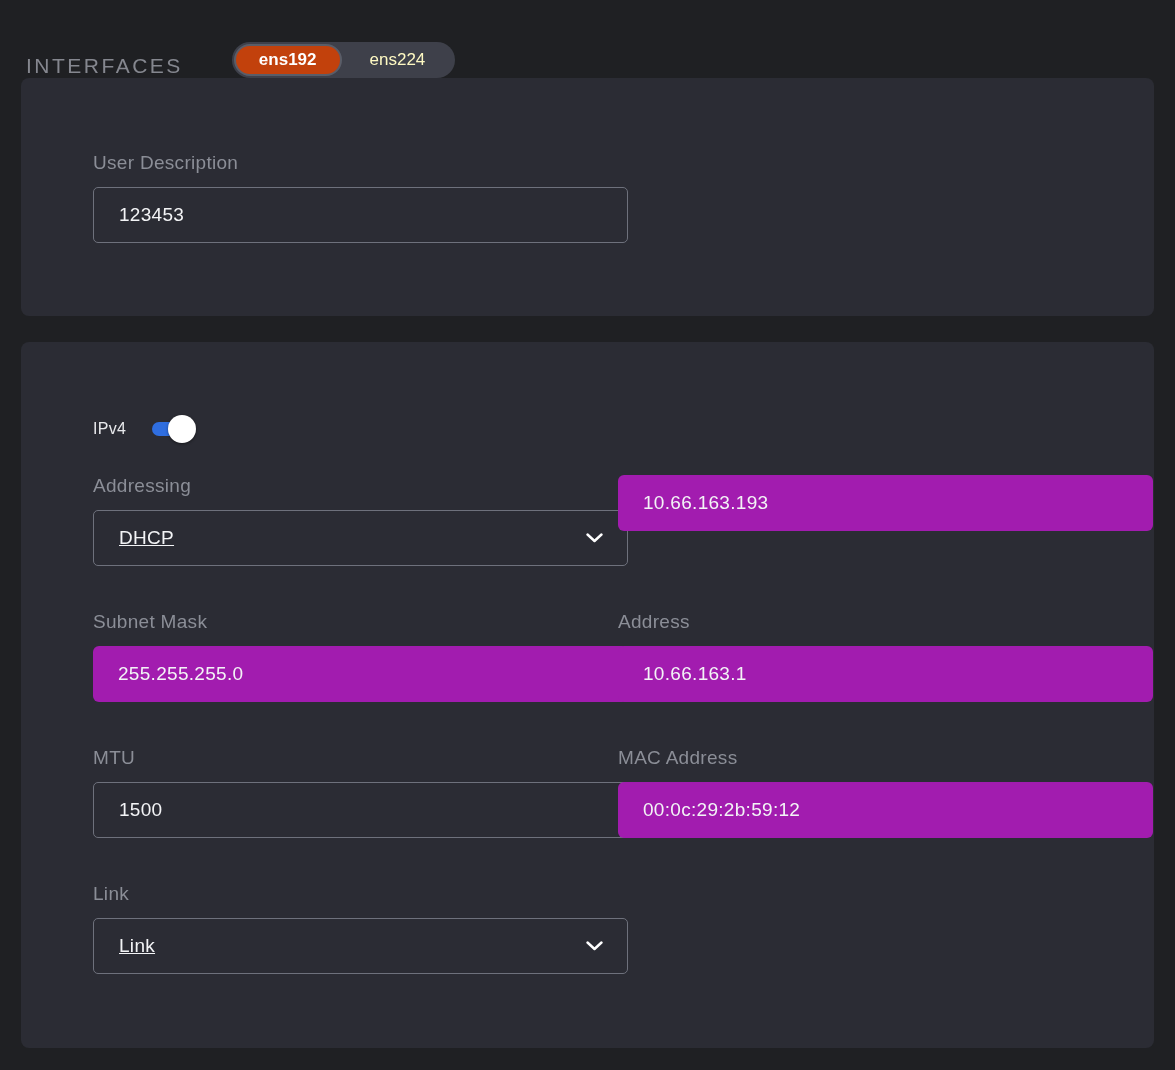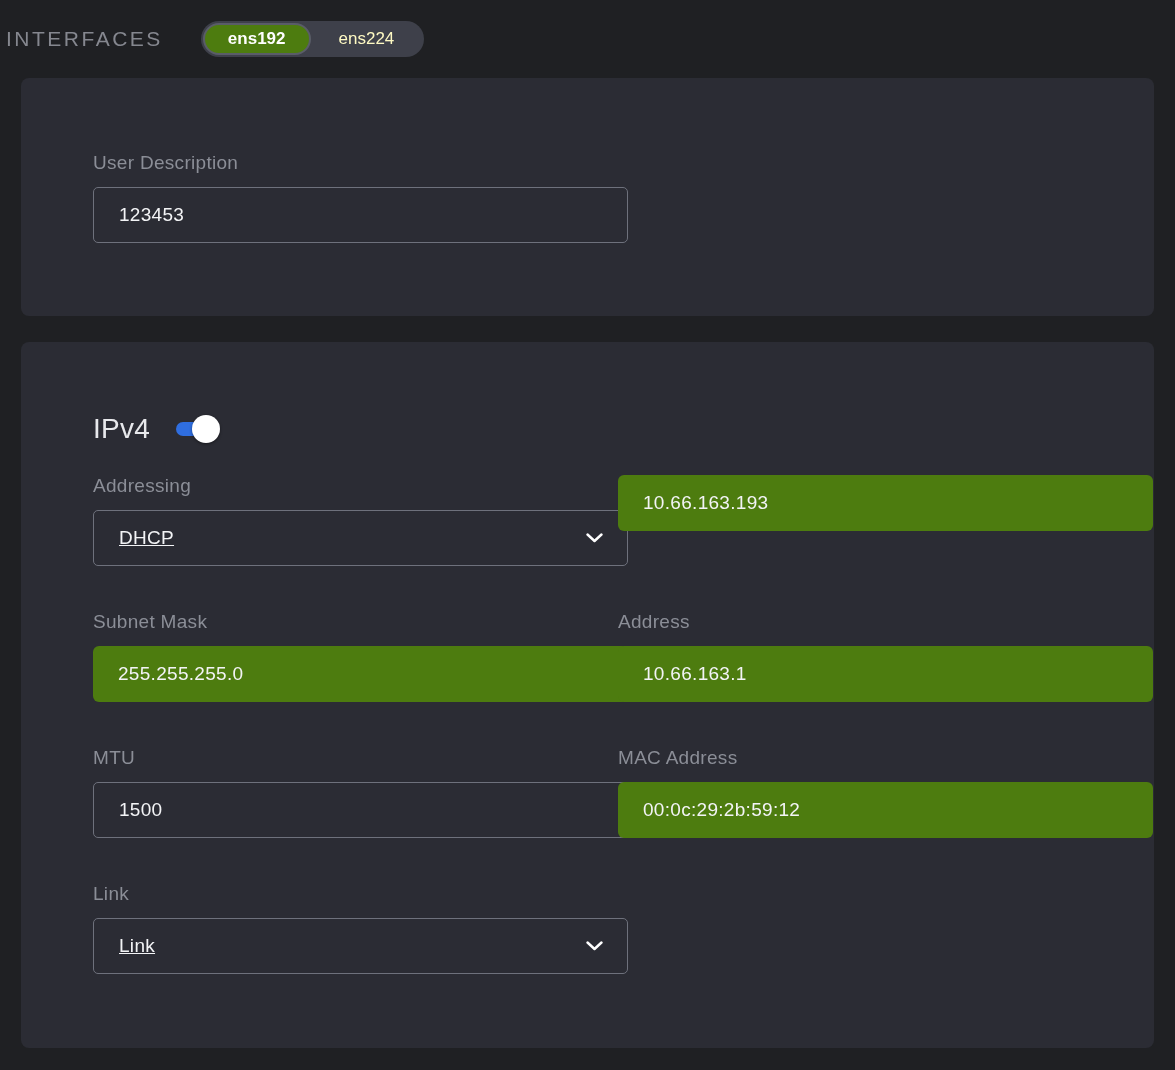--- a/index.html
+++ b/index.html
@@ -7,23 +7,24 @@
     width:1175px; height:1070px;
     background:#1f2023;
     font-family:"Liberation Sans","DejaVu Sans",sans-serif;
     overflow:hidden;
     -webkit-font-smoothing:antialiased;
   }
 
   
   .header {
     height:78px;
-    display:flex; align-items:center;
-    padding-left:6px;
-    box-sizing:border-box;
+    display:flex; align-items:flex-end;
+    padding-left:26px;
+    box-sizing:border-box;
+    gap:11px;
   }
   .page-title {
     font-size:21px;
     font-weight:500;
     letter-spacing:2.5px;
     color:#85878f;
   }
   .tab-group {
     margin-left:38px;
     height:36px;
@@ -34,21 +35,21 @@
     box-sizing:border-box;
   }
   .tab {
     height:32px;
     display:flex; align-items:center;
     font-size:17px;
     cursor:pointer;
     box-sizing:border-box;
   }
   .tab--active {
-    background:#4d7c0f;
+    background:#c2410c;
     border:2px solid #5a5d68;
     border-radius:16px;
     padding:0 23px;
     color:#ffffff;
     font-weight:bold;
   }
   .tab--inactive {
     padding:0 28px;
     color:#fef9c3;
     font-weight:500;
@@ -88,21 +89,21 @@
     letter-spacing:0.3px;
     color:#f3f4f6;
   }
   .text-input { padding:0 0 0 25px; outline:none; }
   .text-input--outlined {
     background:transparent;
     border:1px solid #6e717c;
     border-radius:5px;
   }
   .text-input--filled {
-    background:#4d7c0f;
+    background:#a21caf;
     border:none;
     border-radius:6px;
   }
   .select {
     display:flex; align-items:center; justify-content:space-between;
     background:transparent;
     border:1px solid #6e717c;
     border-radius:5px;
     padding:0 24px 0 25px;
     cursor:pointer;
@@ -115,21 +116,21 @@
     margin-bottom:45px;
   }
 
   
   .ipv4-row {
     display:flex; align-items:center;
     height:28px;
     margin-bottom:32px;
   }
   .ipv4-label {
-    font-size:28px;
+    font-size:16px;
     color:#e8e9ec;
     letter-spacing:0.3px;
   }
   .toggle {
     position:relative;
     width:44px; height:28px;
     margin-left:26px;
     cursor:pointer;
   }
   .toggle-track {

